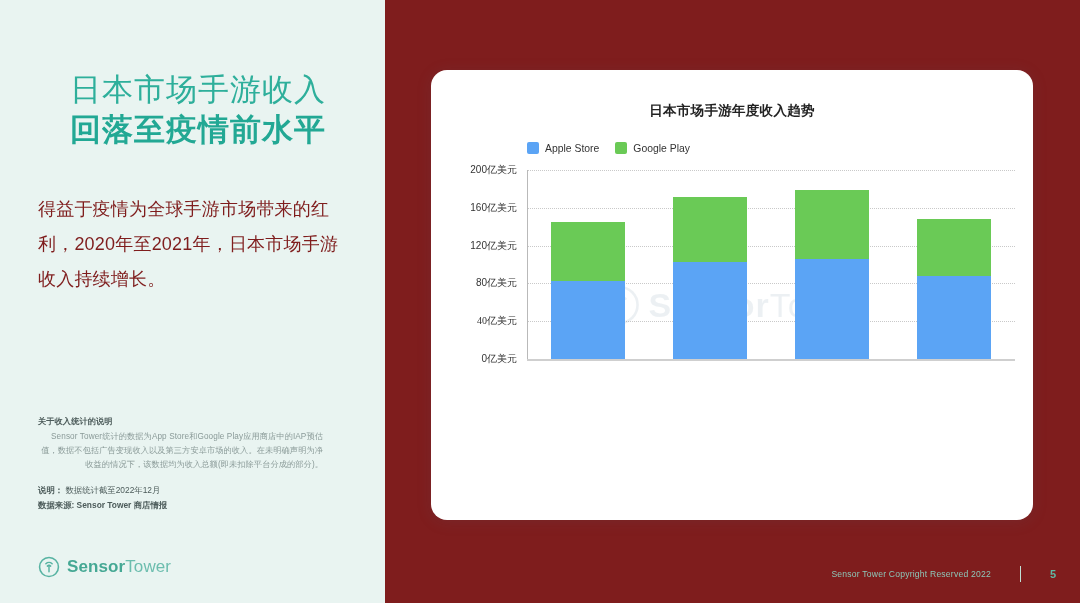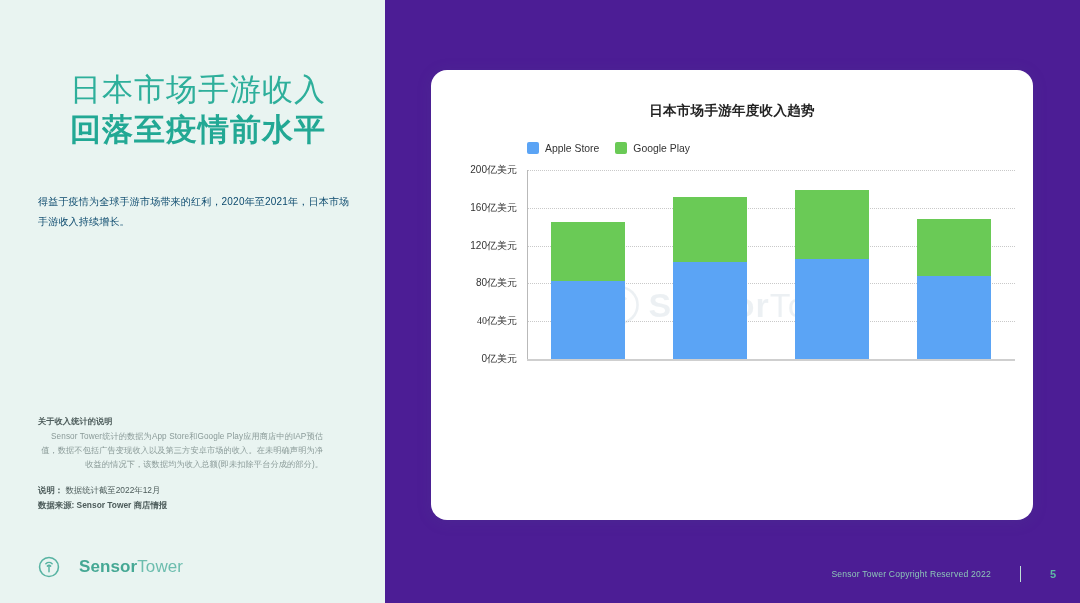--- a/index.html
+++ b/index.html
@@ -24,52 +24,52 @@
   }
   .headline .line1 {
     display:block; font-size:31px; font-weight:400; color:#2eaf9b;
   }
   .headline .line2 {
     display:block; font-size:31px; font-weight:700; color:#22a894;
   }
 
   .body-copy {
     position:absolute; left:38px; width:312px;
-    font-size:10px; line-height:1.95; color:#0c4a6e; letter-spacing:.2px;
+    font-size:18px; line-height:1.95; color:#7f1d1d; letter-spacing:.2px;
   }
   .para1 { top:192px; }
   .para2 { top:278px; }
 
   .notes {
     position:absolute; left:38px; top:416px; width:285px;
   }
   .notes-title {
     font-size:8.2px; font-weight:700; color:#4c5b5a; margin-bottom:3px;
     letter-spacing:.1px;
   }
   .notes-body {
     font-size:8.2px; line-height:1.72; color:#8a9a98; letter-spacing:.1px;text-align:right;
   }
   .notes-meta { margin-top:11px; font-size:8.4px; line-height:1.75; color:#4c5b5a; }
   .notes-meta .lbl { font-weight:700; }
   .notes-meta .src { font-weight:700; }
 
   .logo {
     position:absolute; left:38px; top:556px;
-    display:flex; align-items:center; gap:19px;
+    display:flex; align-items:center; gap:7px;
   }
   .logo-mark { width:22px; height:22px; flex:0 0 22px; }
   .logo-text { font-size:17px; letter-spacing:.1px; }
   .logo-text .b { font-weight:700; color:#45a894; }
   .logo-text .n { font-weight:400; color:#6cbdae; }
 
   
   .right-area {
     position:absolute; left:385px; top:0; width:695px; height:603px;
-    background:#4c1d95;
+    background:#7f1d1d;
     padding-left:9px;
   }
   .chart-card {
     position:absolute; left:46px; top:70px; width:602px; height:450px;
     background:#ffffff; border-radius:16px;
     box-shadow:0 2px 16px rgba(80,110,130,.13);
   }
   .chart-title {
     position:absolute; top:32px; left:0; width:100%;
     text-align:center; font-size:13.5px; font-weight:700; color:#222;

